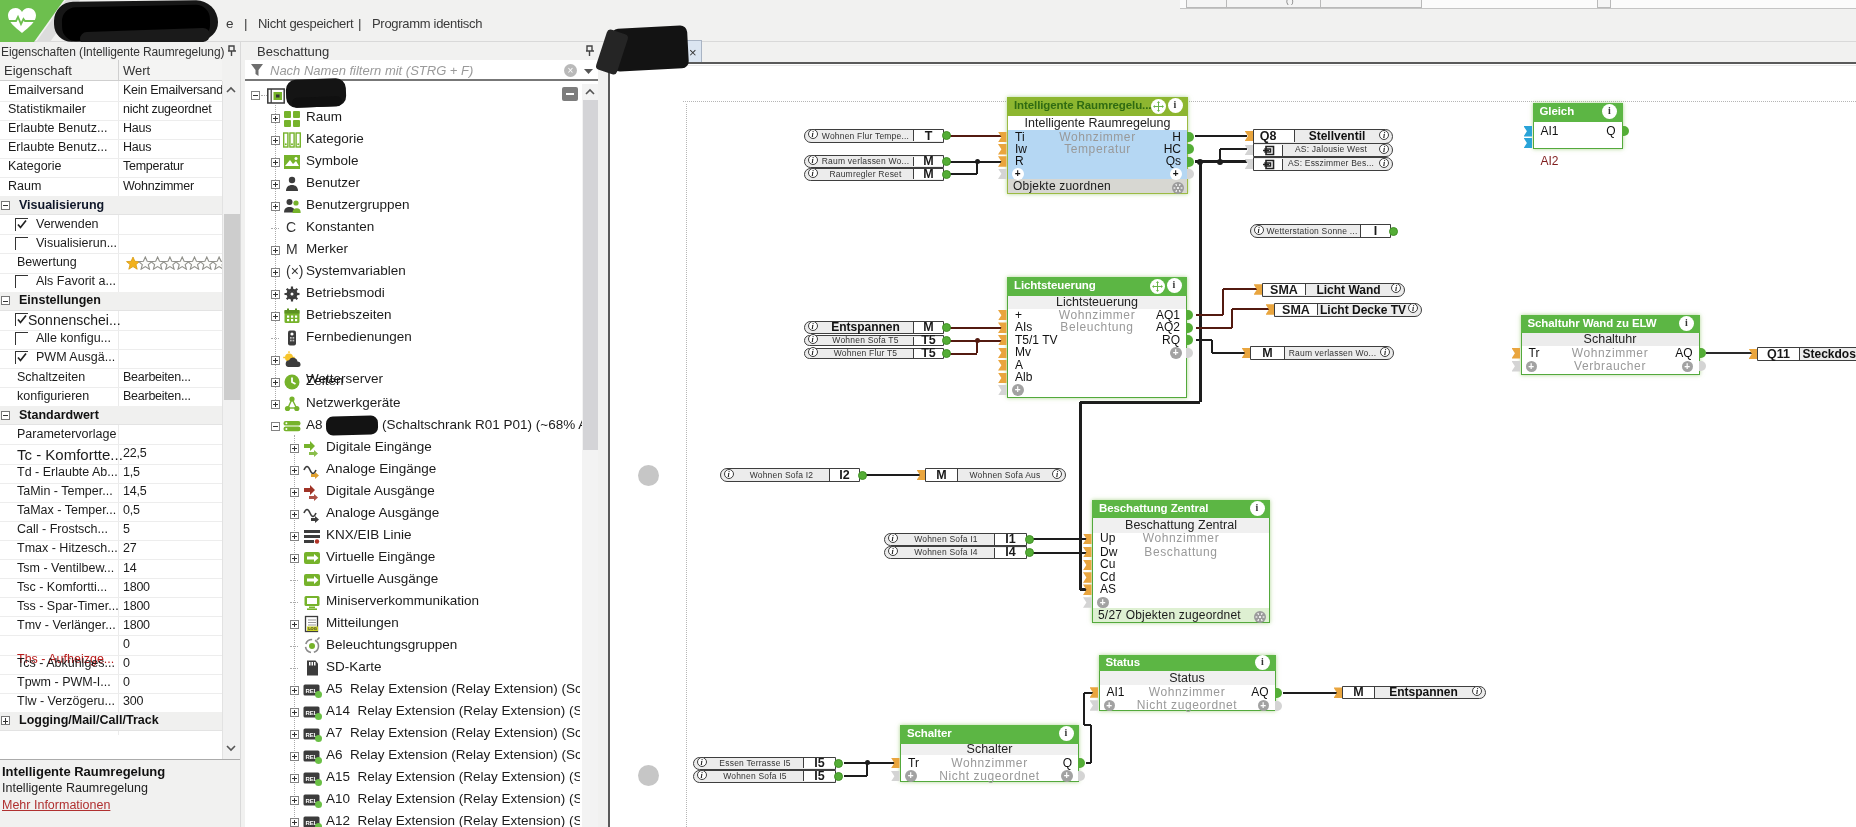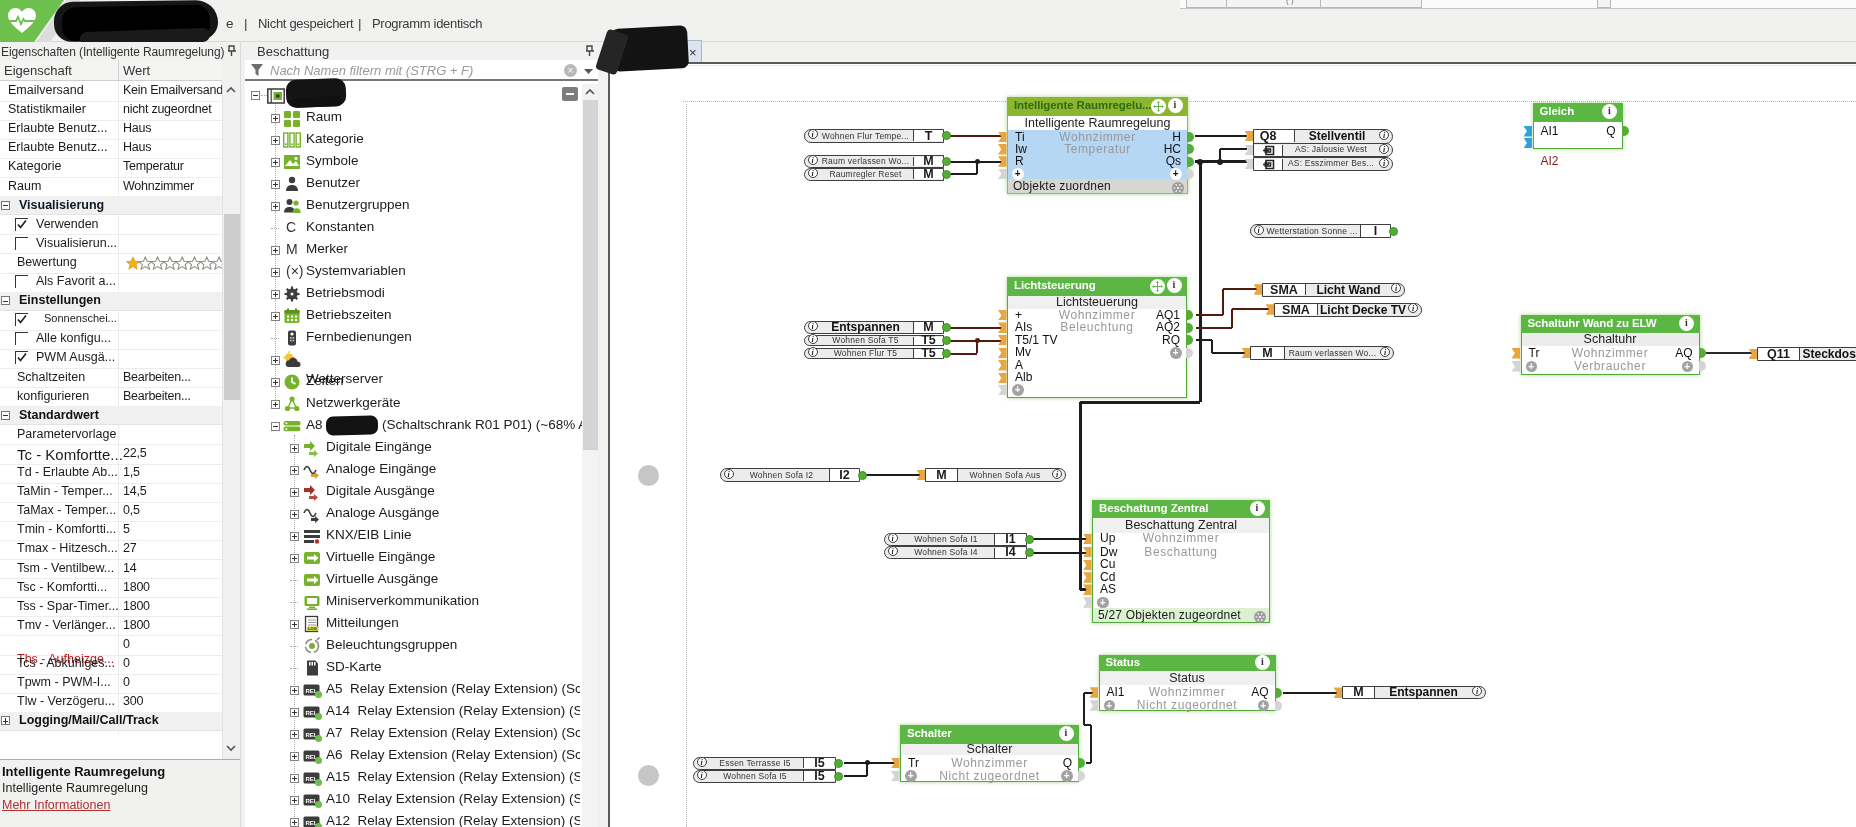--- a/index.html
+++ b/index.html
@@ -82,21 +82,21 @@
 <div style="position:absolute;left:36px;top:274.05px;font-size:12.5px;color:#1b1b1b;white-space:nowrap;">Als Favorit a...</div>
 <div style="position:absolute;left:0px;top:291.6px;width:222px;height:19.1px;background:#f0f0ef;border-bottom:1px solid #e3e3e3"></div>
 <div style="position:absolute;left:1px;top:296.15px;width:9px;height:9px;border:1px solid #777;background:#fff"></div>
 <div style="position:absolute;left:3px;top:300.65px;width:5px;height:1px;background:#333"></div>
 <div style="position:absolute;left:19px;top:293.15px;font-size:12.5px;color:#111;white-space:nowrap;font-weight:bold">Einstellungen</div>
 <div style="position:absolute;left:0px;top:329.8px;width:222px;height:1px;background:#ededed"></div>
 <div style="position:absolute;left:15px;top:313.25px;width:13px;height:13px;border-top:1.6px solid #333;border-left:1.6px solid #333"></div>
 <svg style="position:absolute;left:16px;top:314.25px" width="12" height="11" viewBox="0 0 12 11">
       <path d="M2 5.5 L4.5 8.5 L10 1.5" stroke="#222" stroke-width="1.7" fill="none"></path>
     </svg>
-<div style="position:absolute;left:44px;top:312.25px;font-size:11px;color:#1b1b1b;white-space:nowrap;text-align:center;">Sonnenschei...</div>
+<div style="position:absolute;left:28px;top:312.25px;font-size:14px;color:#1b1b1b;white-space:nowrap;text-align:center;">Sonnenschei...</div>
 <div style="position:absolute;left:0px;top:348.9px;width:222px;height:1px;background:#ededed"></div>
 <div style="position:absolute;left:15px;top:332.35px;width:13px;height:13px;border-top:1.6px solid #333;border-left:1.6px solid #333"></div>
 <div style="position:absolute;left:36px;top:331.35px;font-size:12.5px;color:#1b1b1b;white-space:nowrap;">Alle konfigu...</div>
 <div style="position:absolute;left:0px;top:368px;width:222px;height:1px;background:#ededed"></div>
 <div style="position:absolute;left:15px;top:351.45px;width:13px;height:13px;border-top:1.6px solid #333;border-left:1.6px solid #333"></div>
 <svg style="position:absolute;left:16px;top:352.45px" width="12" height="11" viewBox="0 0 12 11">
       <path d="M2 5.5 L4.5 8.5 L10 1.5" stroke="#222" stroke-width="1.7" fill="none"></path>
     </svg>
 <div style="position:absolute;left:36px;top:350.45px;font-size:12.5px;color:#1b1b1b;white-space:nowrap;">PWM Ausgä...</div>
 <div style="position:absolute;left:0px;top:387.1px;width:222px;height:1px;background:#ededed"></div>
@@ -117,21 +117,21 @@
 <div style="position:absolute;left:0px;top:482.6px;width:222px;height:1px;background:#ededed"></div>
 <div style="position:absolute;left:17px;top:465.05px;font-size:12.5px;color:#1b1b1b;white-space:nowrap;">Td - Erlaubte Ab...</div>
 <div style="position:absolute;left:123px;top:465.05px;font-size:12.5px;color:#1b1b1b;white-space:nowrap;letter-spacing:-0.25px">1,5</div>
 <div style="position:absolute;left:0px;top:501.7px;width:222px;height:1px;background:#ededed"></div>
 <div style="position:absolute;left:17px;top:484.15px;font-size:12.5px;color:#1b1b1b;white-space:nowrap;">TaMin - Temper...</div>
 <div style="position:absolute;left:123px;top:484.15px;font-size:12.5px;color:#1b1b1b;white-space:nowrap;letter-spacing:-0.25px">14,5</div>
 <div style="position:absolute;left:0px;top:520.8px;width:222px;height:1px;background:#ededed"></div>
 <div style="position:absolute;left:17px;top:503.25px;font-size:12.5px;color:#1b1b1b;white-space:nowrap;">TaMax - Temper...</div>
 <div style="position:absolute;left:123px;top:503.25px;font-size:12.5px;color:#1b1b1b;white-space:nowrap;letter-spacing:-0.25px">0,5</div>
 <div style="position:absolute;left:0px;top:539.9px;width:222px;height:1px;background:#ededed"></div>
-<div style="position:absolute;left:17px;top:522.35px;font-size:12.5px;color:#1b1b1b;white-space:nowrap;">Tmin - Komfortti...</div>
+<div style="position:absolute;left:17px;top:522.35px;font-size:12.5px;color:#1b1b1b;white-space:nowrap;">Call - Frostsch...</div>
 <div style="position:absolute;left:123px;top:522.35px;font-size:12.5px;color:#1b1b1b;white-space:nowrap;letter-spacing:-0.25px">5</div>
 <div style="position:absolute;left:0px;top:559px;width:222px;height:1px;background:#ededed"></div>
 <div style="position:absolute;left:17px;top:541.45px;font-size:12.5px;color:#1b1b1b;white-space:nowrap;">Tmax - Hitzesch...</div>
 <div style="position:absolute;left:123px;top:541.45px;font-size:12.5px;color:#1b1b1b;white-space:nowrap;letter-spacing:-0.25px">27</div>
 <div style="position:absolute;left:0px;top:578.1px;width:222px;height:1px;background:#ededed"></div>
 <div style="position:absolute;left:17px;top:560.55px;font-size:12.5px;color:#1b1b1b;white-space:nowrap;">Tsm - Ventilbew...</div>
 <div style="position:absolute;left:123px;top:560.55px;font-size:12.5px;color:#1b1b1b;white-space:nowrap;letter-spacing:-0.25px">14</div>
 <div style="position:absolute;left:0px;top:597.2px;width:222px;height:1px;background:#ededed"></div>
 <div style="position:absolute;left:17px;top:579.65px;font-size:12.5px;color:#1b1b1b;white-space:nowrap;">Tsc - Komfortti...</div>
 <div style="position:absolute;left:123px;top:579.65px;font-size:12.5px;color:#1b1b1b;white-space:nowrap;letter-spacing:-0.25px">1800</div>

